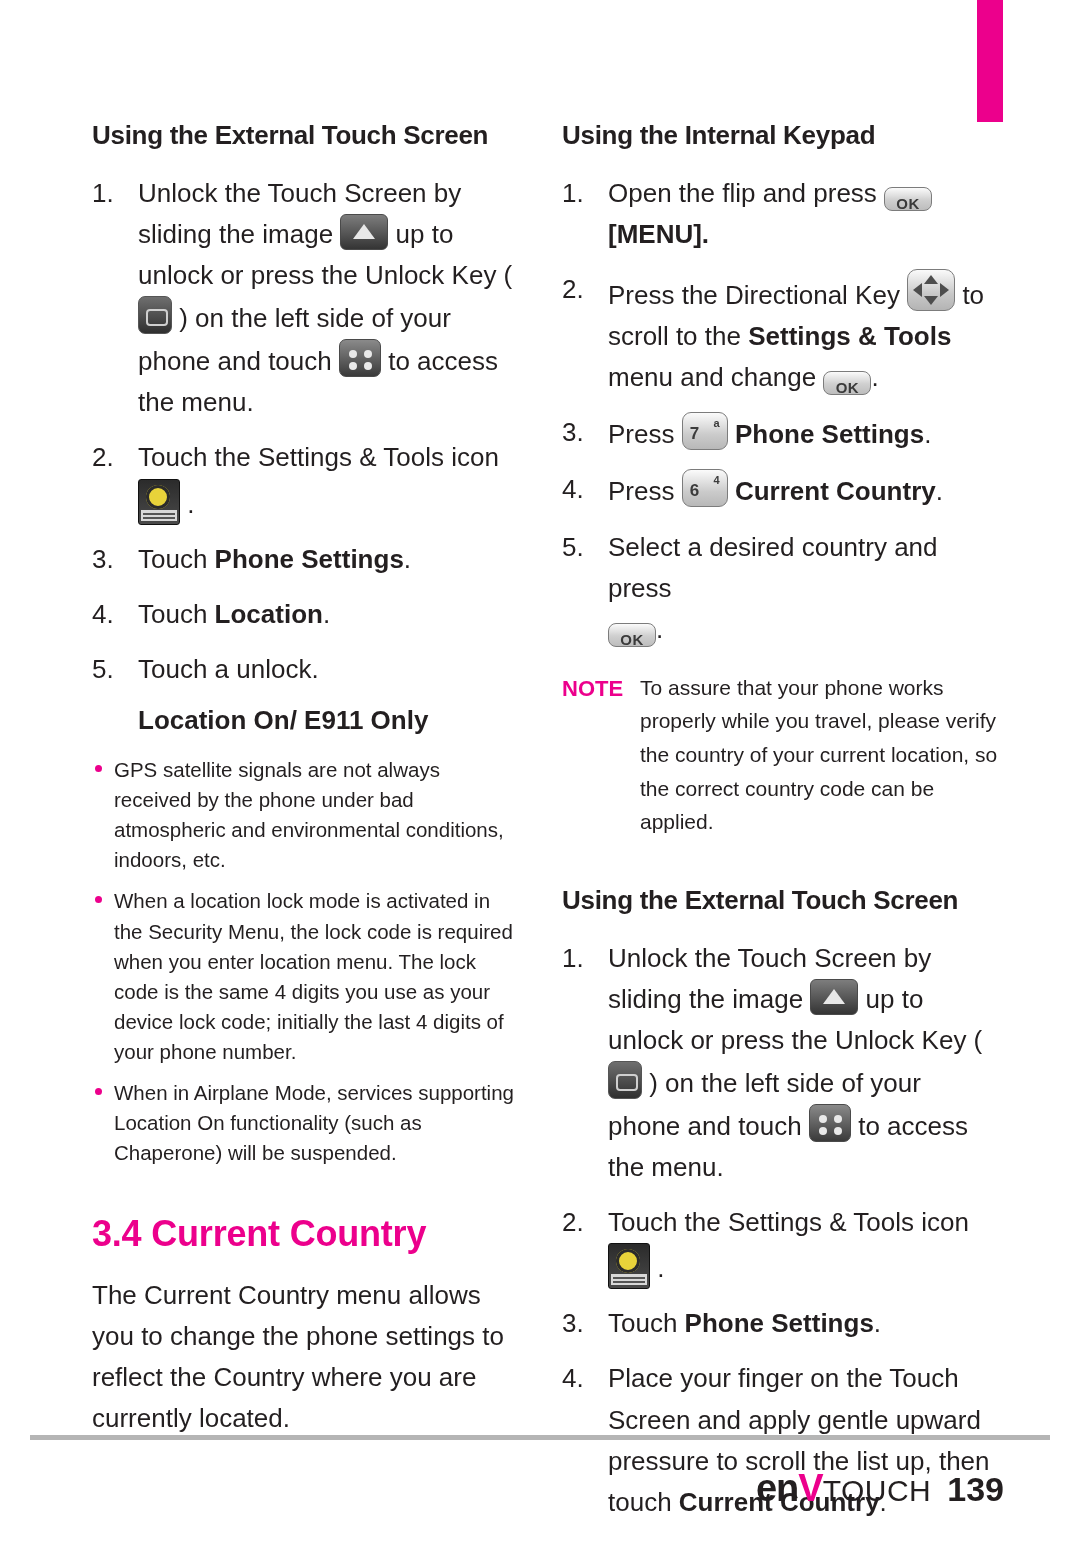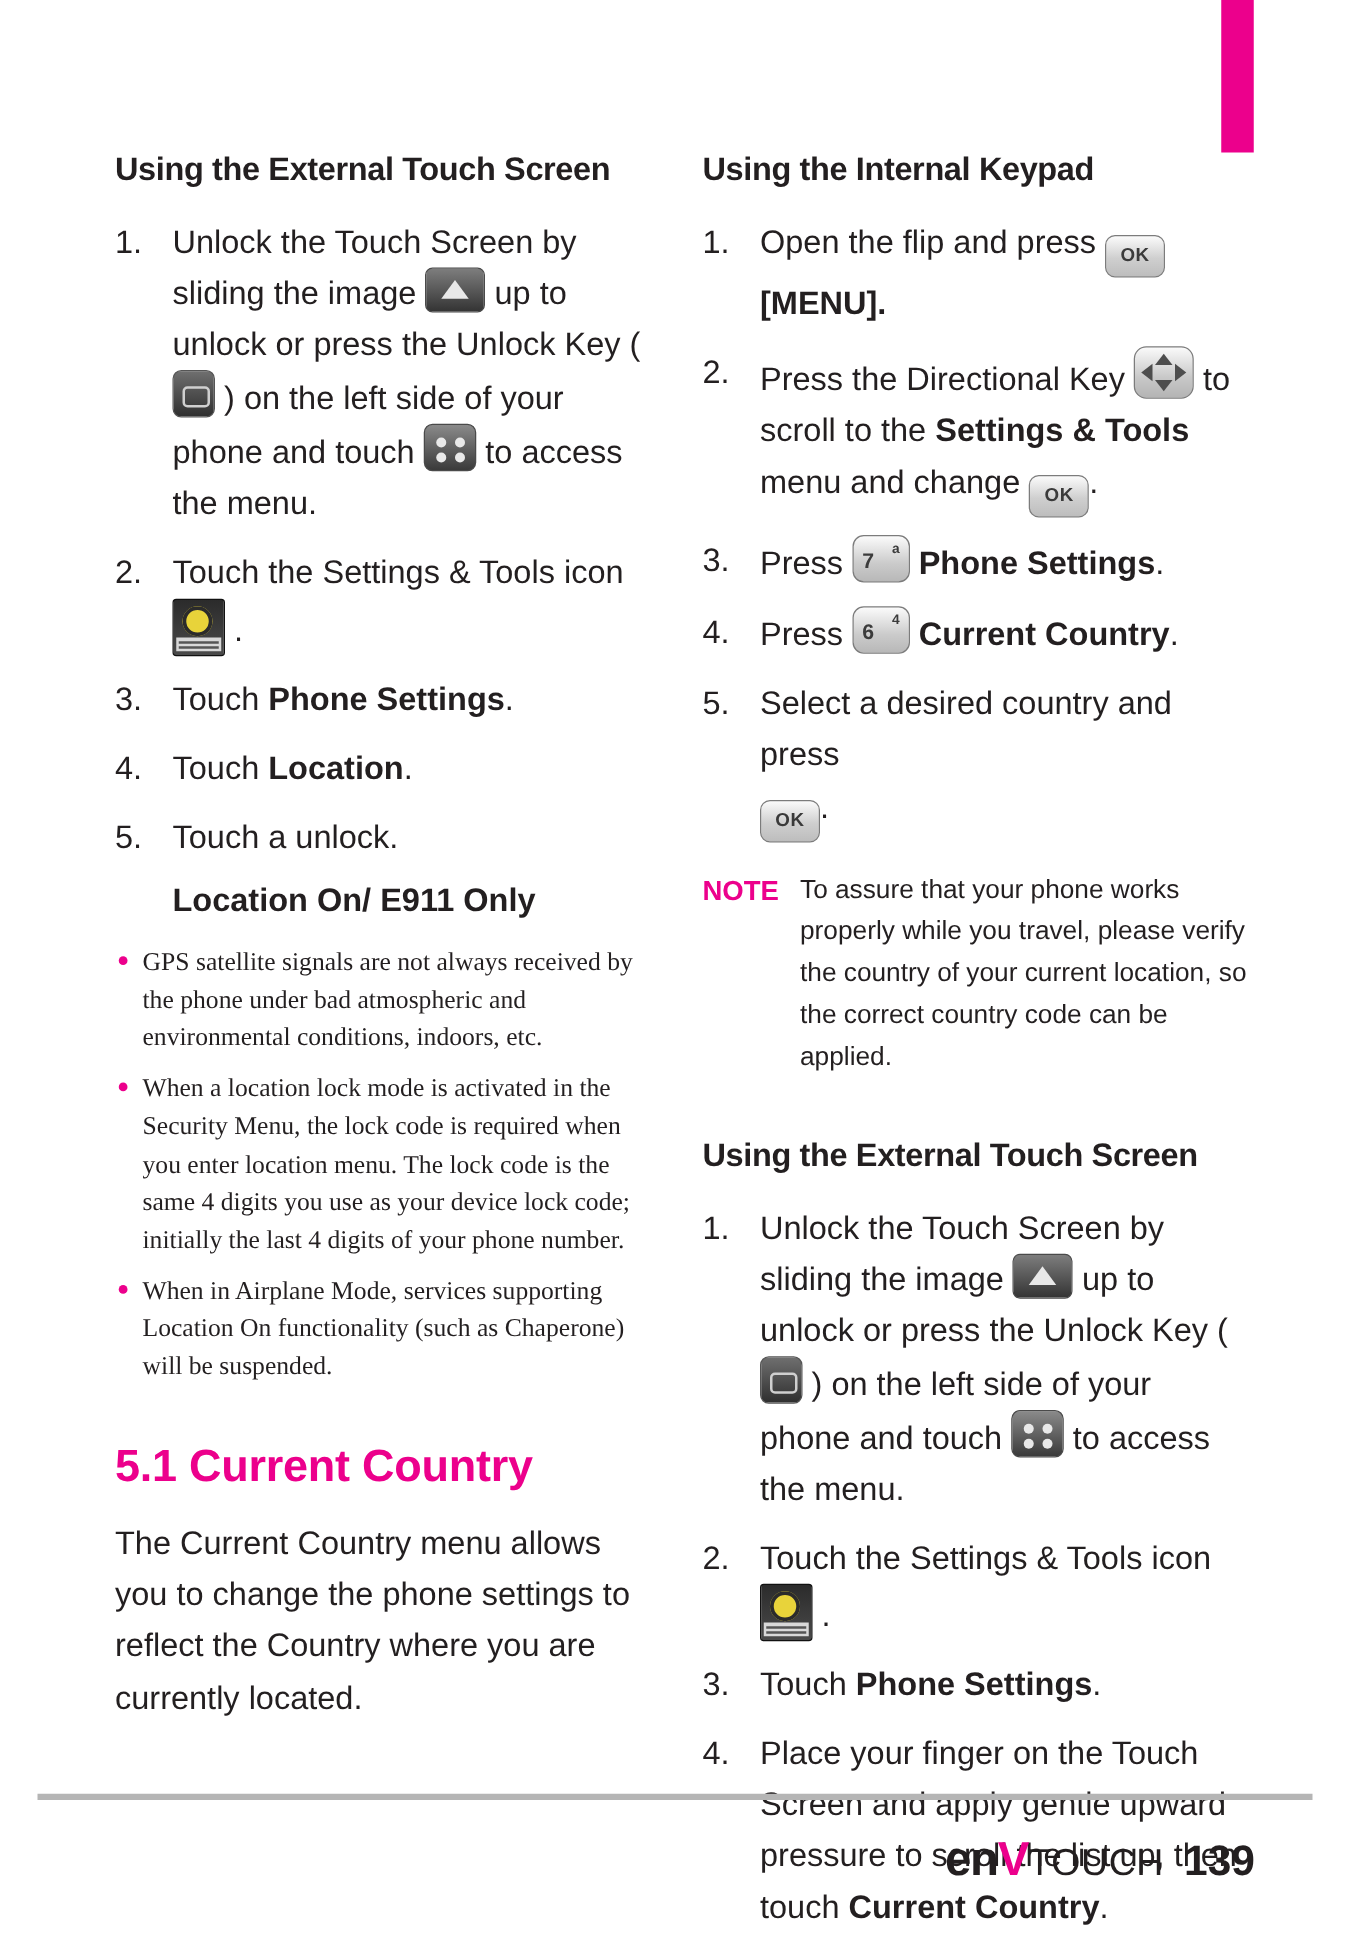--- a/index.html
+++ b/index.html
@@ -75,21 +75,21 @@
   .b { font-weight: bold; }
   
   .key {
     display: inline-block;
     vertical-align: -7px;
     border-radius: 6px;
     position: relative;
     box-sizing: border-box;
   }
   .key-ok {
-    width: 48px; height: 34px;
+    width: 48px; height: 24px;
     background: linear-gradient(#fbfbfb, #cfcfcf 55%, #bdbdbd);
     border: 1px solid #7c7c7c;
     border-radius: 8px;
     font-size: 15px;
     font-weight: bold;
     color: #3a3a3a;
     text-align: center;
     line-height: 32px;
     letter-spacing: 0.5px;
   }
@@ -218,21 +218,20 @@
     color: #ec008c;
     font-weight: bold;
     font-size: 22px;
     letter-spacing: 0.4px;
     margin: 34px 0 10px 0;
   }
   ul.notes {
     list-style: none;
     margin: 0;
     padding: 0;
-    font-family: Liberation Serif, serif;
   }
   ul.notes > li {
     position: relative;
     padding-left: 22px;
     font-size: 20.5px;
     line-height: 1.47;
     margin-bottom: 11px;
   }
   ul.notes > li::before {
     content: "";
@@ -365,21 +364,21 @@
         <div class="sub-head indent-extra" style="padding-left:0;margin-top:10px">Location On/ E911 Only</div>
       </li>
     </ol>
 
     <ul class="notes">
       <li>GPS satellite signals are not always received by the phone under bad atmospheric and environmental conditions, indoors, etc.</li>
       <li>When a location lock mode is activated in the Security Menu, the lock code is required when you enter location menu. The lock code is the same 4 digits you use as your device lock code; initially the last 4 digits of your phone number.</li>
       <li>When in Airplane Mode, services supporting Location On functionality (such as Chaperone) will be suspended.</li>
     </ul>
 
-    <h1 class="chapter">5.1 Current Country</h1>
+    <h1 class="chapter">3.4 Current Country</h1>
     <p class="body-para">The Current Country menu allows you to change the phone settings to reflect the Country where you are currently located.</p>
   </div>
 
   <div class="col col-right">
 
     <h2 class="section-head">Using the Internal Keypad</h2>
 
     <ol class="steps">
       <li>
         <span class="num">1.</span>

